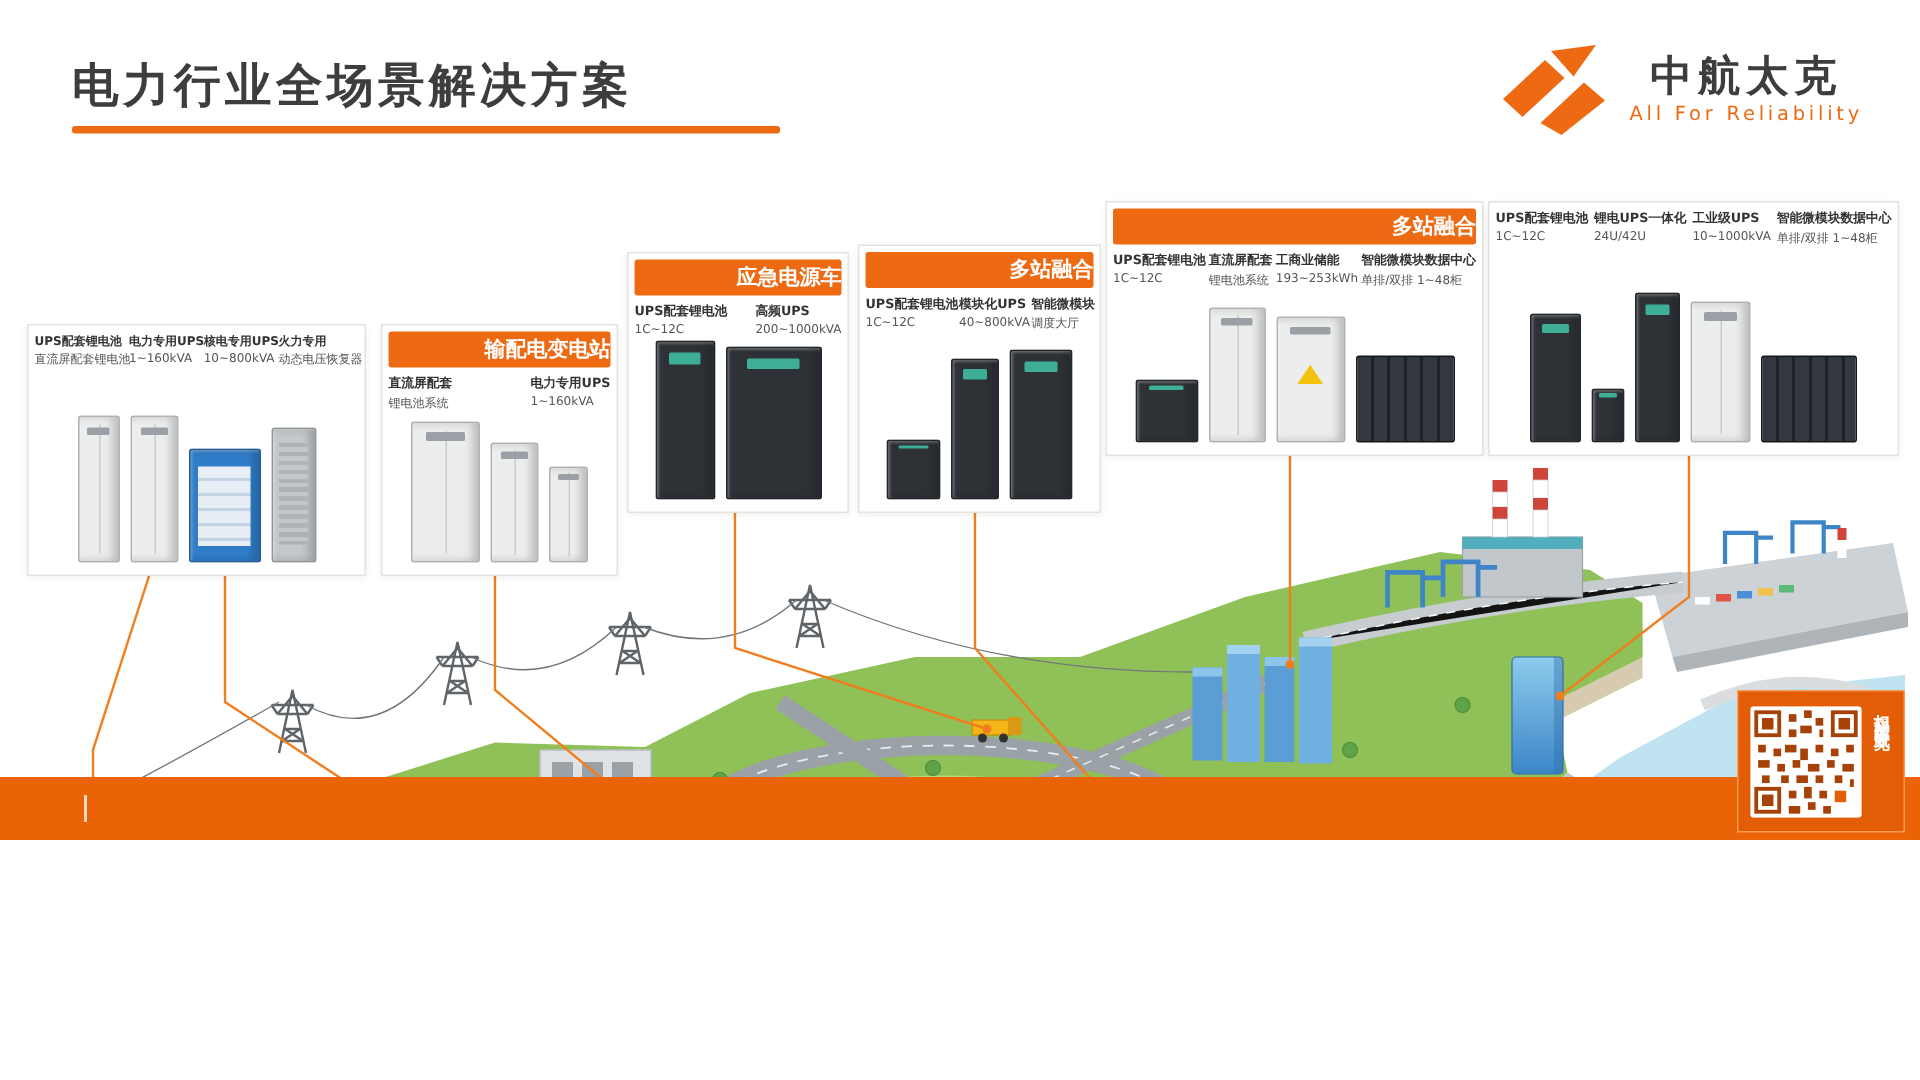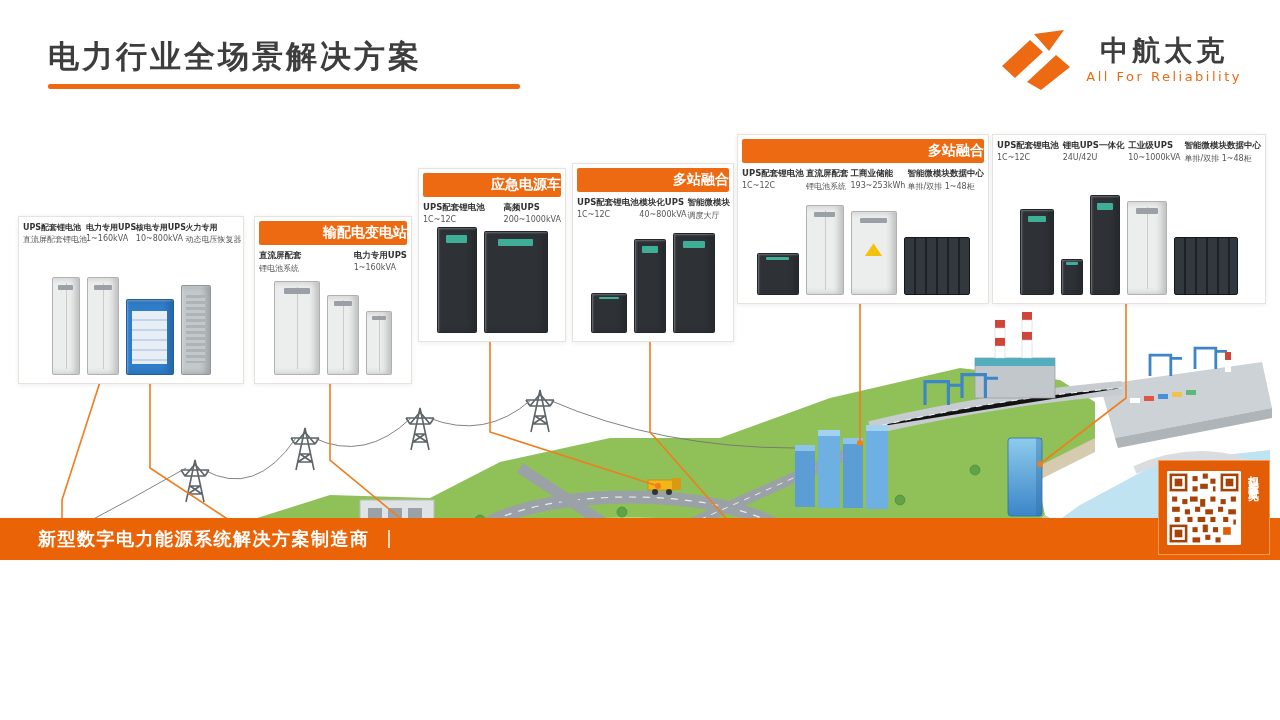--- a/index.html
+++ b/index.html
@@ -408,21 +408,20 @@
     <div class="products">
       <div class="cab dark" style="width:32px;height:84px"></div>
       <div class="cab dark" style="width:20px;height:34px"></div>
       <div class="cab dark" style="width:28px;height:98px"></div>
       <div class="cab white" style="width:38px;height:92px"></div>
       <div class="rackrow" style="width:62px;height:56px"></div>
     </div>
   </div>
 
   <div class="footer">
-    <div class="slogan">新型数字电力能源系统解决方案制造商</div>
     <div class="fdiv"></div>
   </div>
 
   <div class="qr">
     <svg class="qr-code" viewBox="0 0 29 29">
       <rect width="29" height="29" fill="#ffffff"></rect>
       <g fill="#a64207">
         <rect x="1" y="1" width="7" height="7"></rect>
           <rect x="2" y="2" width="5" height="5" fill="#ffffff"></rect>
           <rect x="3" y="3" width="3" height="3"></rect>

